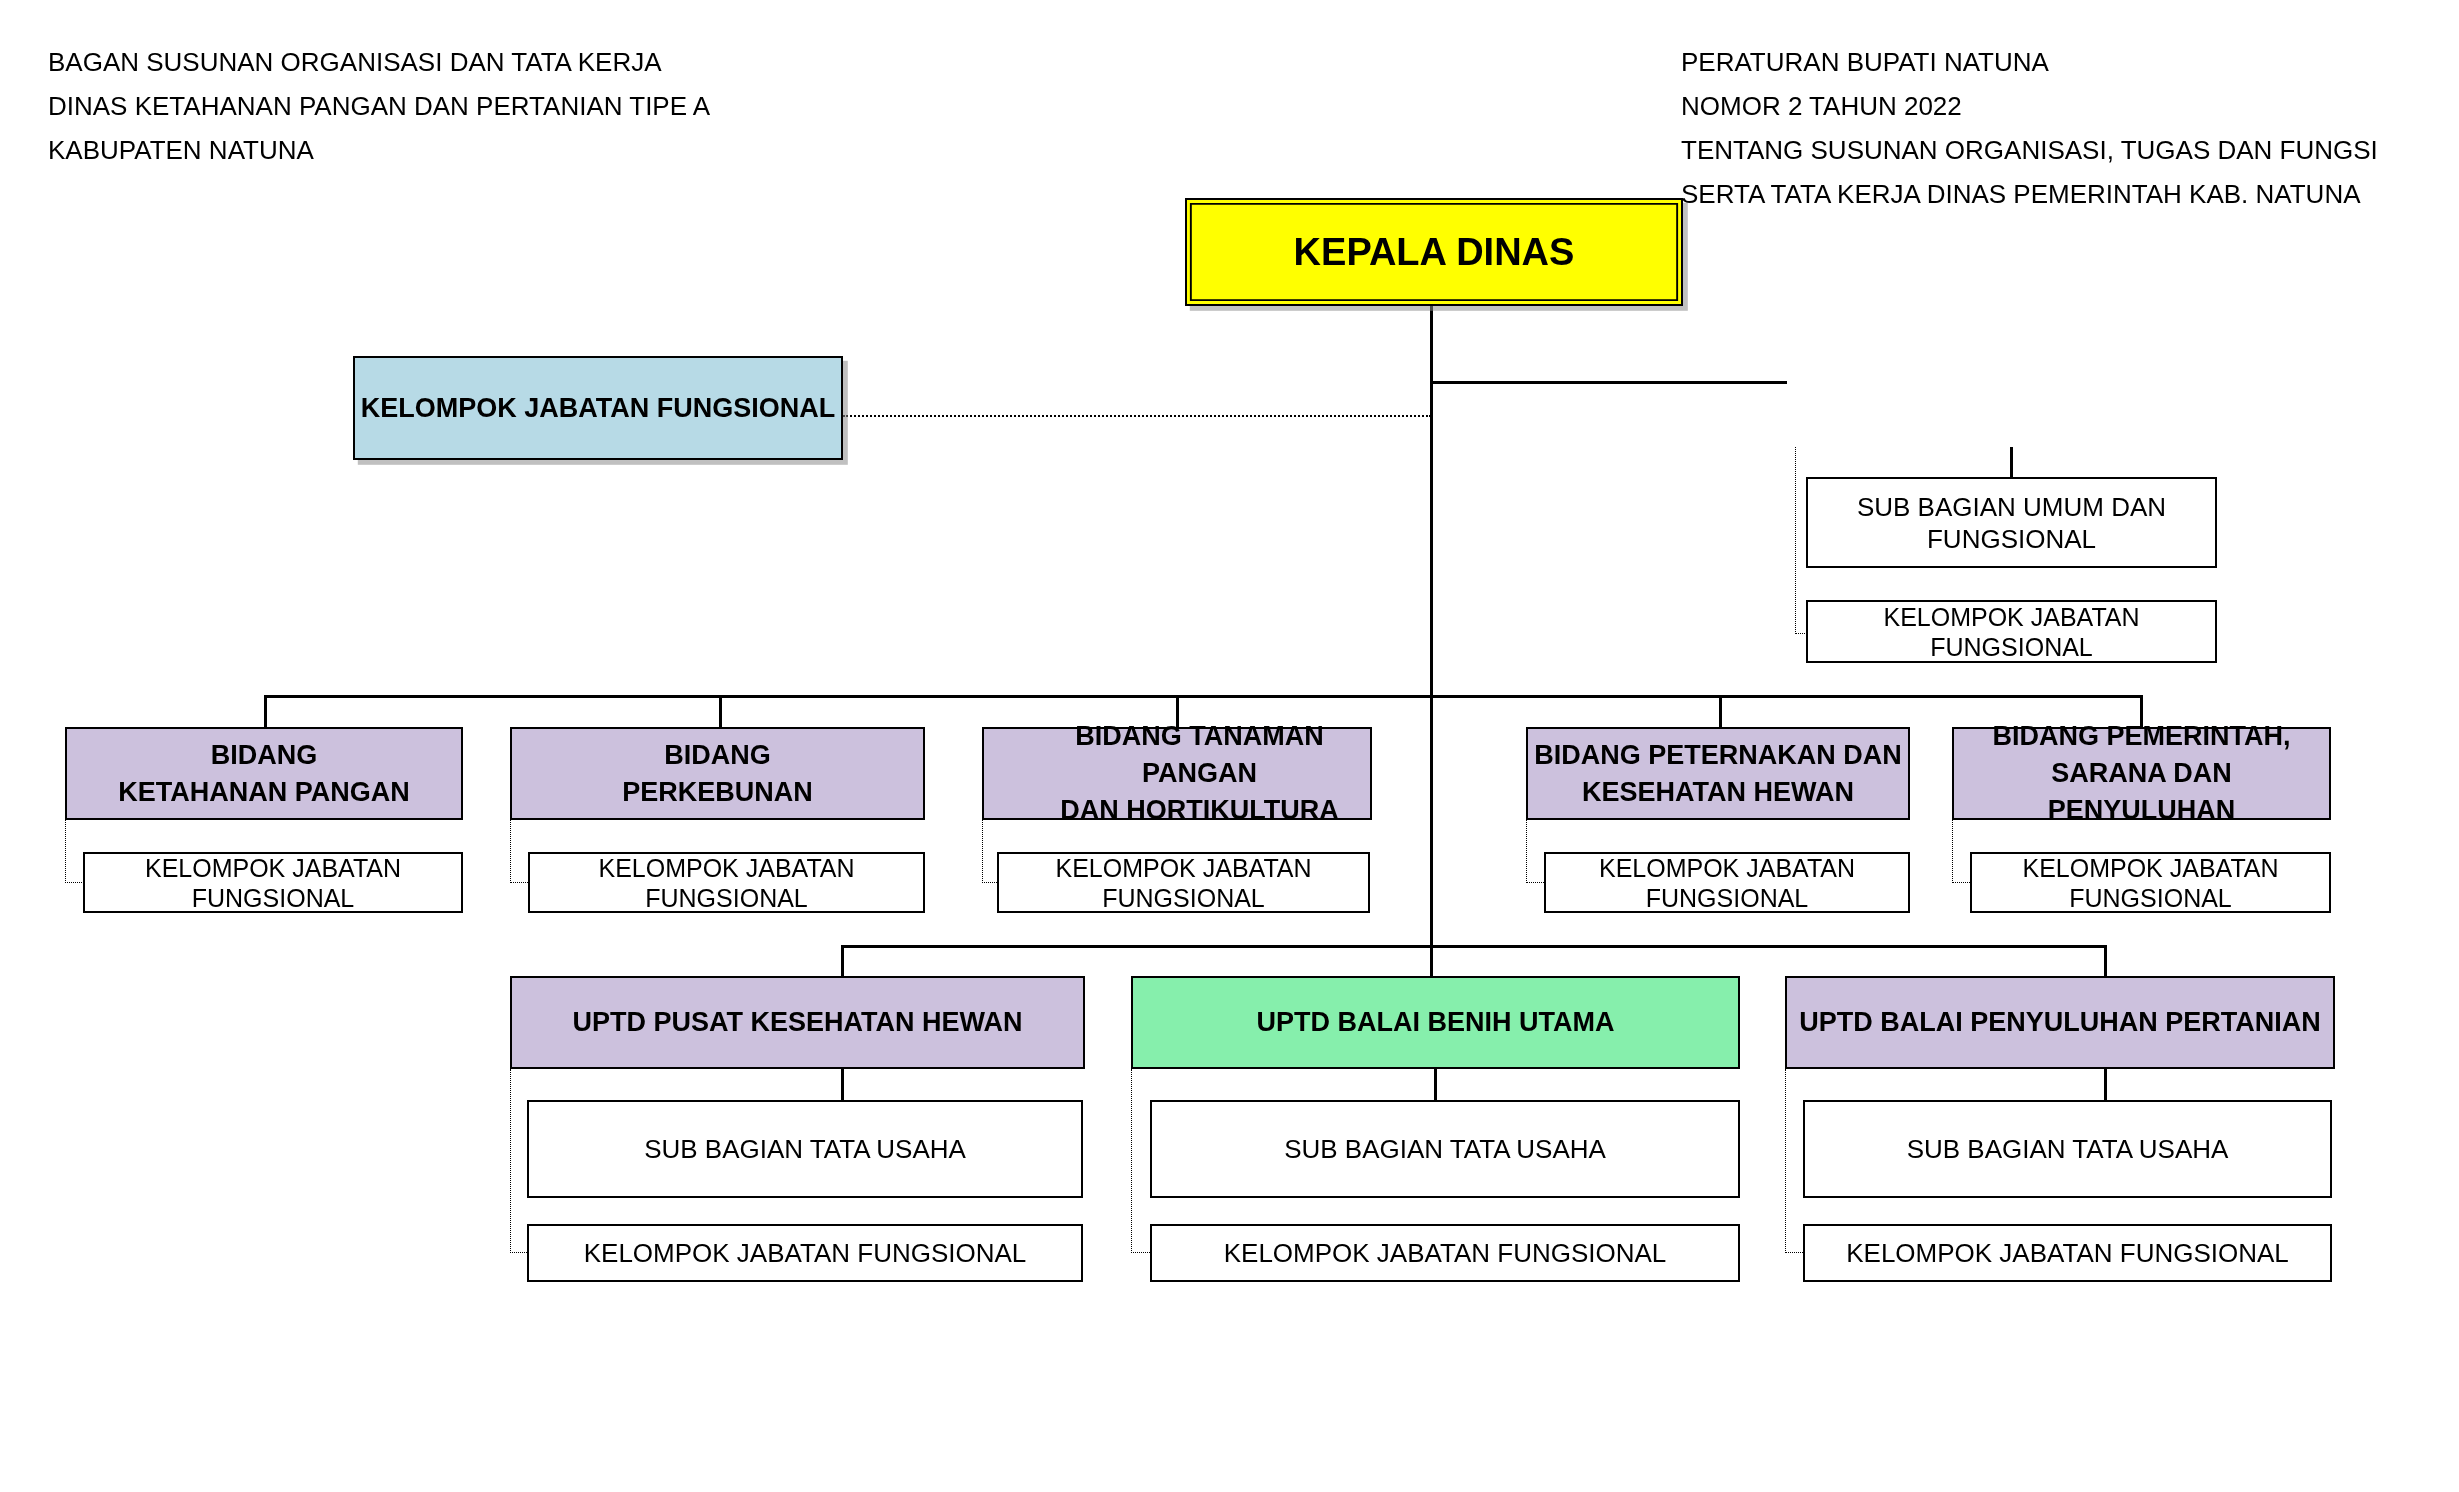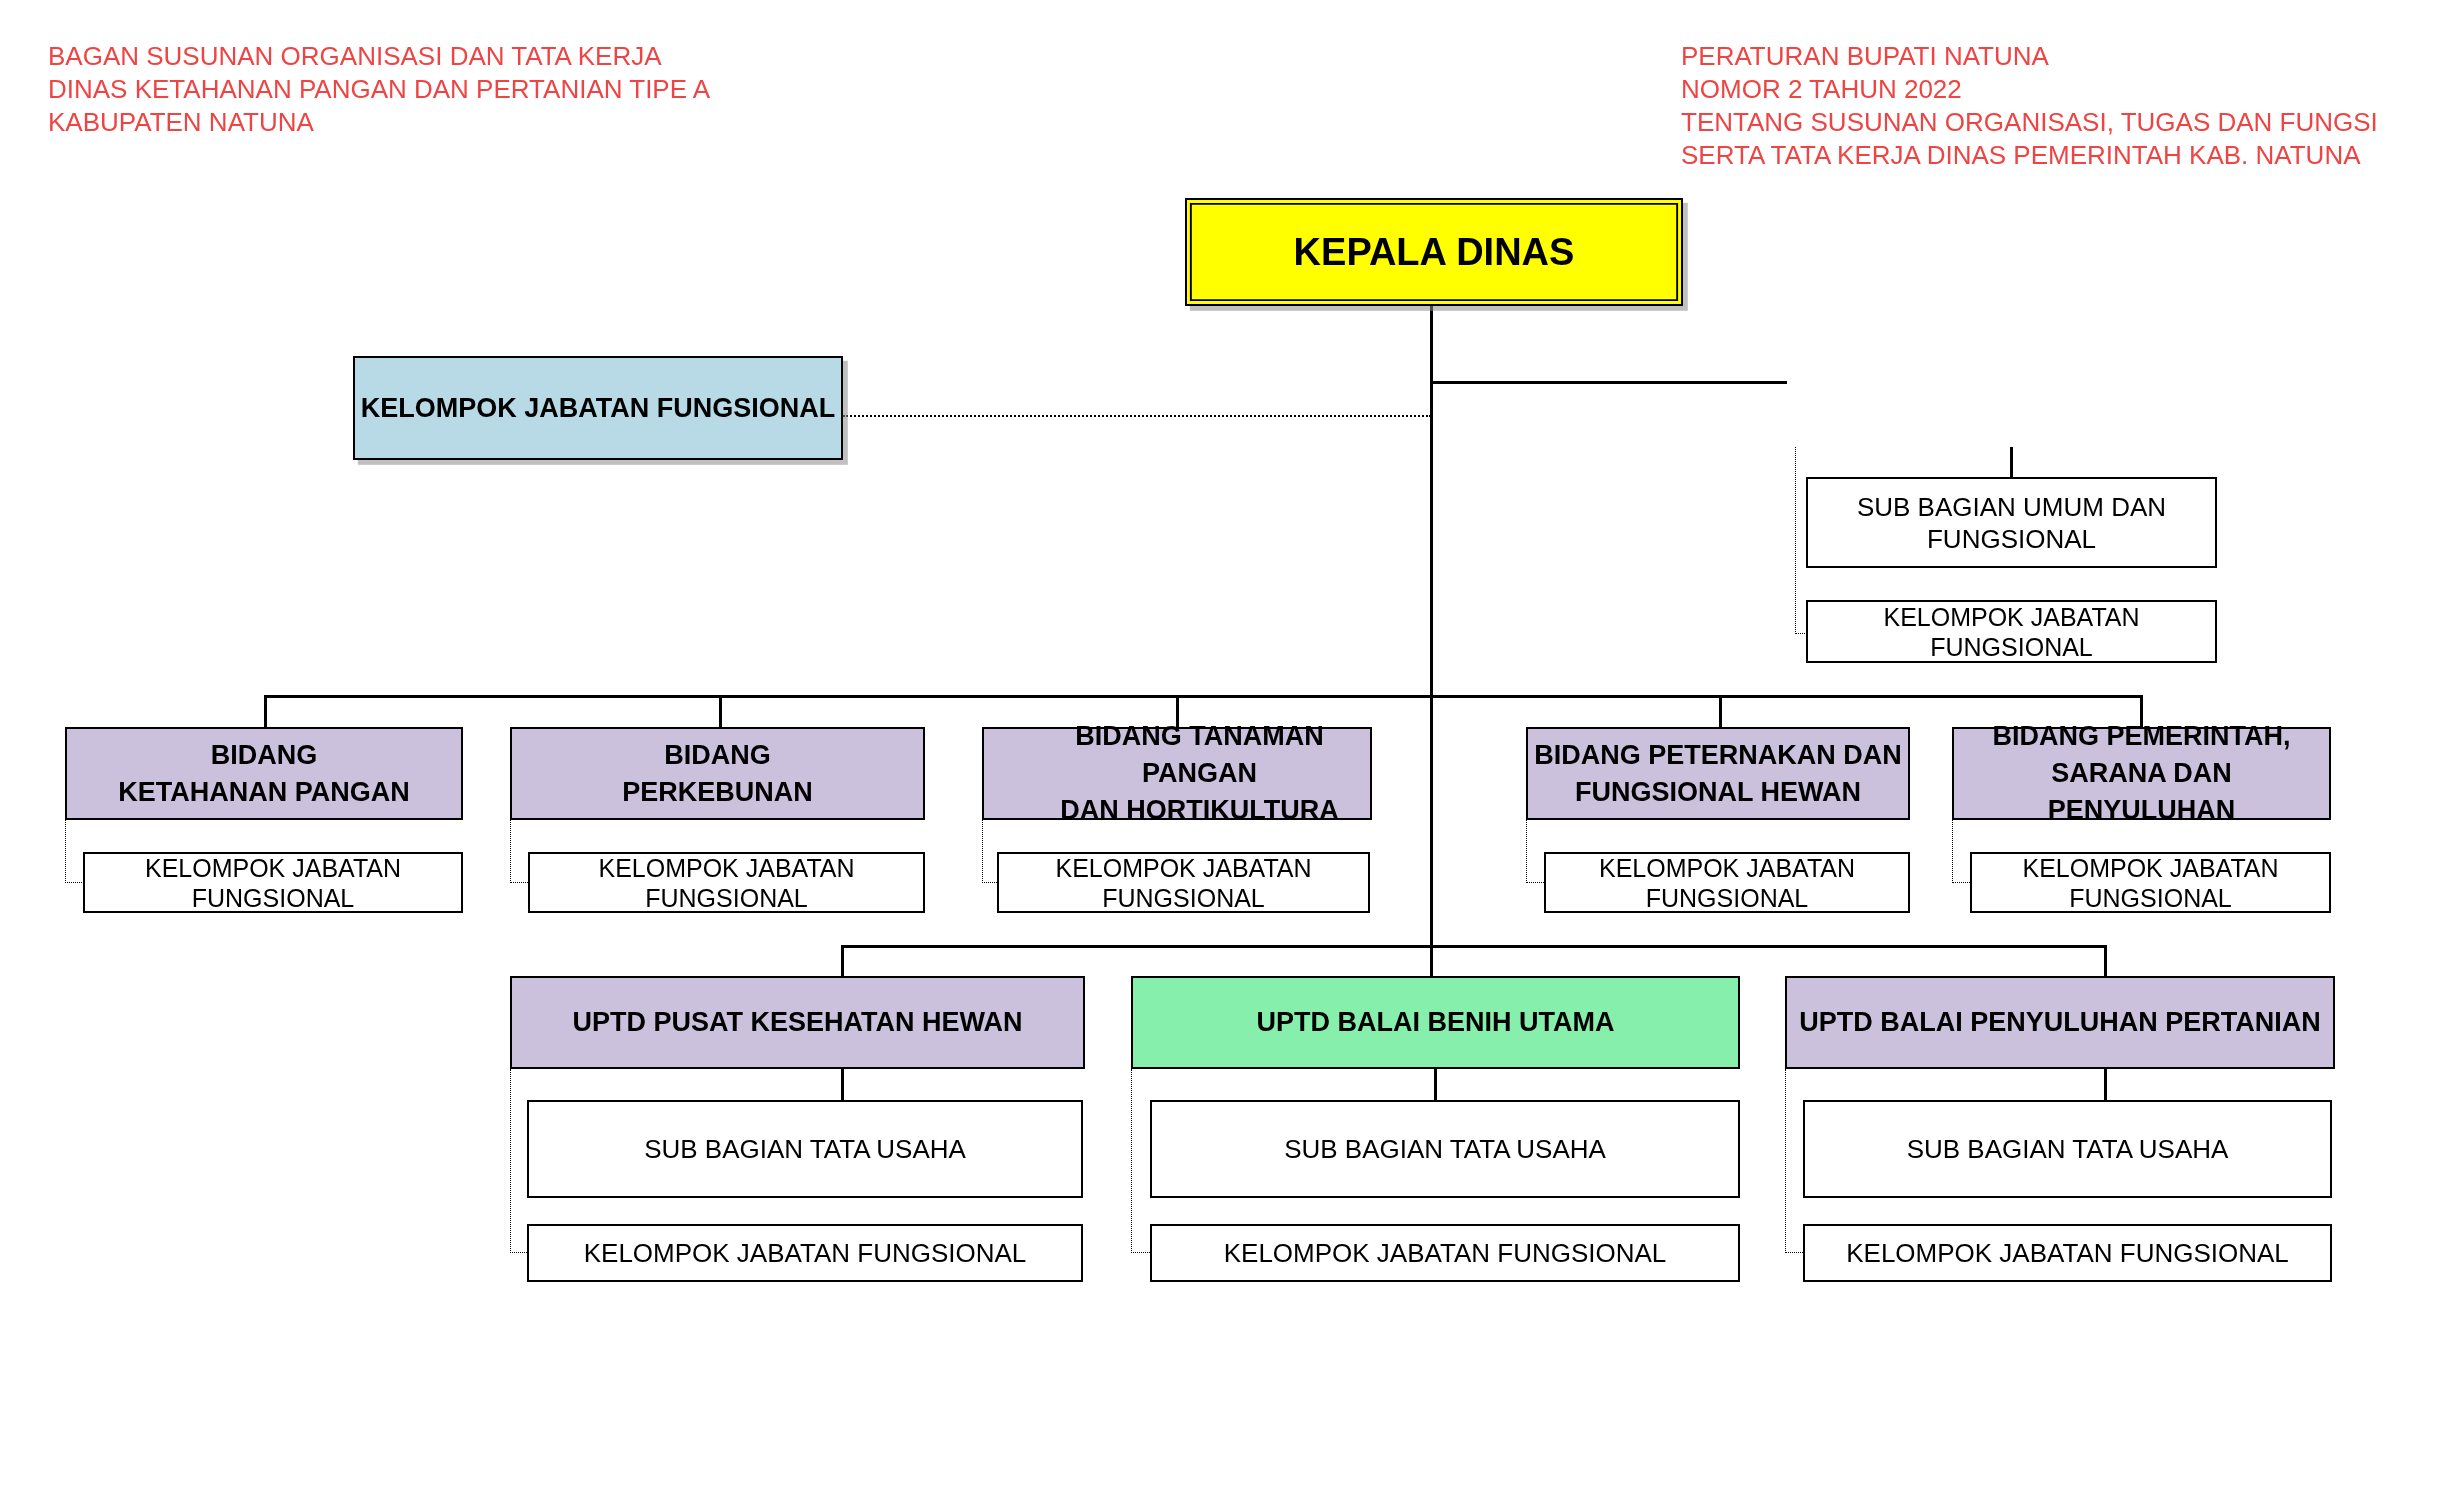--- a/index.html
+++ b/index.html
@@ -1,22 +1,22 @@
 <!DOCTYPE html>
 <html><head>
 <meta charset="utf-8">
 <style>
   html,body{margin:0;padding:0;background:#ffffff;}
   #canvas{
     position:relative;width:2459px;height:1493px;background:#ffffff;overflow:hidden;
     font-family:"Liberation Sans", sans-serif;color:#000;
   }
   .hdr{
-    position:absolute;font-size:26px;line-height:33px;white-space:pre-line;
-    color:#ef4444;
+    position:absolute;font-size:26px;line-height:44px;white-space:pre-line;
+    color:#000000;
   }
   #hdr-left{left:48px;top:40px;}
   #hdr-right{left:1681px;top:40px;}
 
   .box{
     position:absolute;box-sizing:border-box;border:2.9px solid #000;
     display:flex;align-items:center;justify-content:center;text-align:center;
     white-space:pre-line;font-weight:bold;font-size:26px;line-height:35px;
     background:#fff;
   }
@@ -142,21 +142,21 @@
   <div class="box plain" id="sek-kel">KELOMPOK JABATAN
 FUNGSIONAL</div>
 
   <div class="box bidang" id="b1" style="background-color: rgb(204, 193, 221);">BIDANG
 KETAHANAN PANGAN</div>
   <div class="box bidang" id="b2" style="background-color: rgb(204, 193, 221);">BIDANG
 PERKEBUNAN</div>
   <div class="box bidang" id="b3" style="background-color: rgb(204, 193, 221); padding-left: 45px;">BIDANG TANAMAN PANGAN
 DAN HORTIKULTURA</div>
   <div class="box bidang" id="b4" style="background-color: rgb(204, 193, 221);">BIDANG PETERNAKAN DAN
-FUNGSIONAL HEWAN</div>
+KESEHATAN HEWAN</div>
   <div class="box bidang" id="b5" style="background-color: rgb(204, 193, 221);">BIDANG PEMERINTAH,
 SARANA DAN PENYULUHAN</div>
 
   <div class="box plain bidang-kel" id="b1k">KELOMPOK JABATAN
 FUNGSIONAL</div>
   <div class="box plain bidang-kel" id="b2k">KELOMPOK JABATAN
 FUNGSIONAL</div>
   <div class="box plain bidang-kel" id="b3k">KELOMPOK JABATAN
 FUNGSIONAL</div>
   <div class="box plain bidang-kel" id="b4k">KELOMPOK JABATAN

